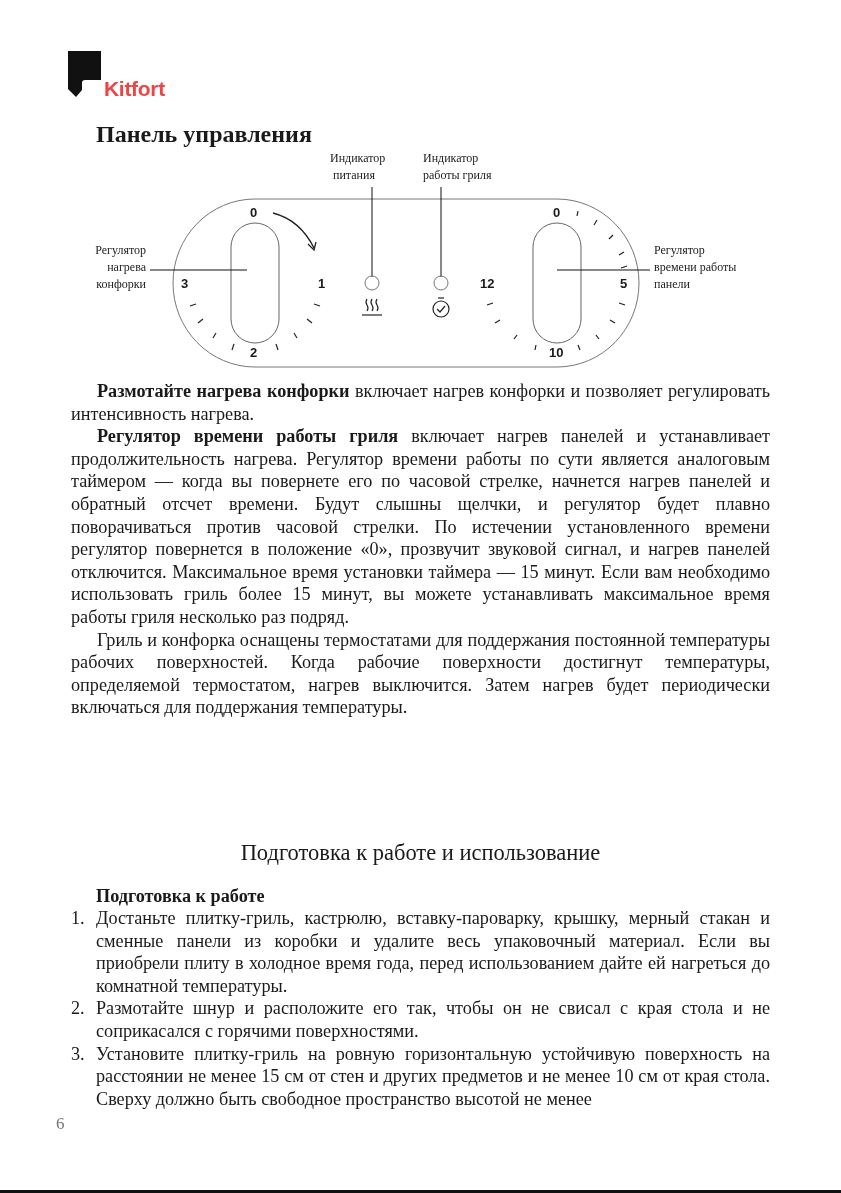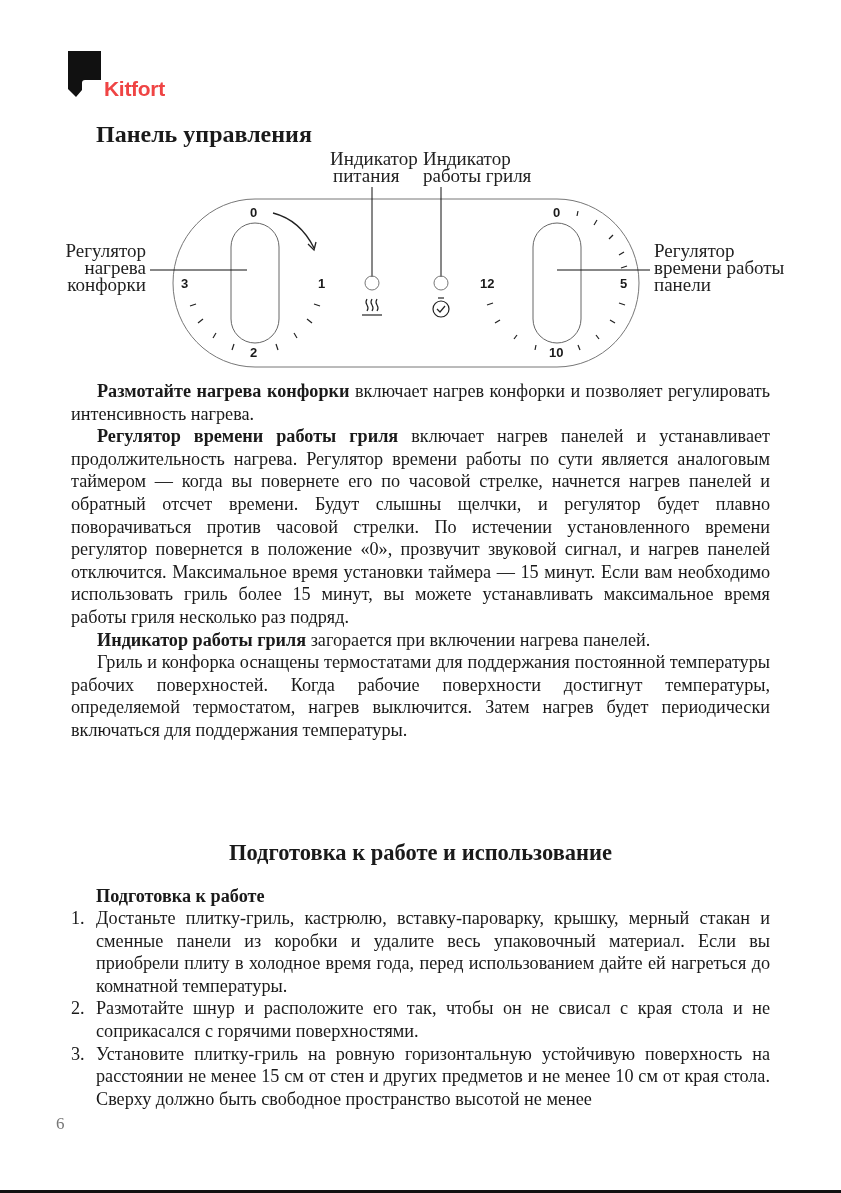--- a/index.html
+++ b/index.html
@@ -6,28 +6,28 @@
   body { width: 841px; height: 1193px; position: relative; overflow: hidden; color: #1a1a1a; }
   .serif { font-family: "Liberation Serif", "DejaVu Serif", serif; }
   .sans { font-family: "Liberation Sans", "DejaVu Sans", sans-serif; }
 
   .logo { position: absolute; left: 66px; top: 50px; width: 100px; height: 50px; }
   .logo-text { position: absolute; left: 38px; top: 27px; font-size: 21px; font-weight: bold; letter-spacing: -0.3px; color: #ef4444; }
 
   .section-title { position: absolute; left: 96px; top: 121px; font-size: 24px; font-weight: bold; }
 
   .diagram { position: absolute; left: 0; top: 0; width: 841px; height: 380px; }
-  .diag-label { position: absolute; font-size: 19px; line-height: 17px; color: #222; }
+  .diag-label { position: absolute; font-size: 12px; line-height: 17px; color: #222; }
   .diag-label.right-align { text-align: right; }
 
   .body-text { position: absolute; left: 71px; width: 699px; font-size: 18.2px; line-height: 22.6px; text-align: justify; }
   .body-text p { margin: 0; text-indent: 26px; }
   .body-text b { font-weight: bold; }
 
-  .chapter-title { position: absolute; left: 0; width: 841px; top: 840px; text-align: center; font-size: 22.5px; font-weight: bold; }
+  .chapter-title { position: absolute; left: 0; width: 841px; top: 840px; text-align: center; font-size: 22.5px; font-weight: normal; }
   .sub-title { position: absolute; left: 96px; top: 886px; font-size: 18.2px; font-weight: bold; }
 
   .steps { position: absolute; left: 71px; top: 907px; width: 699px; font-size: 18.2px; line-height: 22.6px; }
   .step { position: relative; padding-left: 25px; text-align: justify; }
   .step .num { position: absolute; left: 0; top: 0; }
 
   .page-number { position: absolute; left: 56px; top: 1114px; font-size: 17px; color: #777; }
   .bottom-rule { position: absolute; left: 0; top: 1190px; width: 841px; height: 3px; background: #111; }
 </style>
 </head>
@@ -129,21 +129,20 @@
   <div class="diag-label serif" style="left:654px;top:242px;">
     <div>Регулятор</div>
     <div>времени работы</div>
     <div>панели</div>
   </div>
 </div>
 
 <div class="body-text serif" style="top:380px;">
   <p><b>Размотайте нагрева конфорки</b><span> включает нагрев конфорки и позволяет регулировать интенсивность нагрева.</span></p>
   <p><b>Регулятор времени работы гриля</b><span> включает нагрев панелей и устанавливает продолжительность нагрева. Регулятор времени работы по сути является аналоговым таймером — когда вы повернете его по часовой стрелке, начнется нагрев панелей и обратный отсчет времени. Будут слышны щелчки, и регулятор будет плавно поворачиваться против часовой стрелки. По истечении установленного времени регулятор повернется в положение «0», прозвучит звуковой сигнал, и нагрев панелей отключится. Максимальное время установки таймера — 15 минут. Если вам необходимо использовать гриль более 15 минут, вы можете устанавливать максимальное время работы гриля несколько раз подряд.</span></p>
-  <p><b>Индикатор работы гриля</b><span> загорается при включении нагрева панелей.</span></p>
   <p><span>Гриль и конфорка оснащены термостатами для поддержания постоянной температуры рабочих поверхностей. Когда рабочие поверхности достигнут температуры, определяемой термостатом, нагрев выключится. Затем нагрев будет периодически включаться для поддержания температуры.</span></p>
 </div>
 
 <div class="chapter-title serif">Подготовка к работе и использование</div>
 <div class="sub-title serif">Подготовка к работе</div>
 
 <div class="steps serif">
   <div class="step">
     <span class="num">1.</span>
     <span>Достаньте плитку-гриль, кастрюлю, вставку-пароварку, крышку, мерный стакан и сменные панели из коробки и удалите весь упаковочный материал. Если вы приобрели плиту в холодное время года, перед использованием дайте ей нагреться до комнатной температуры.</span>

